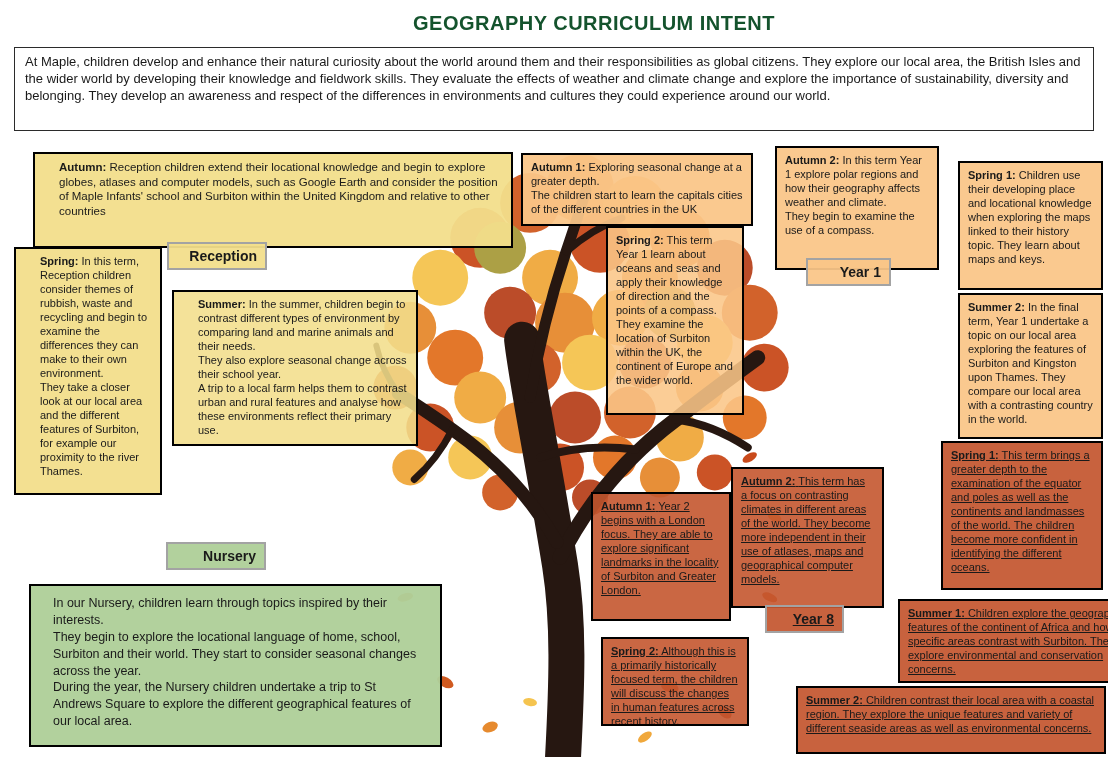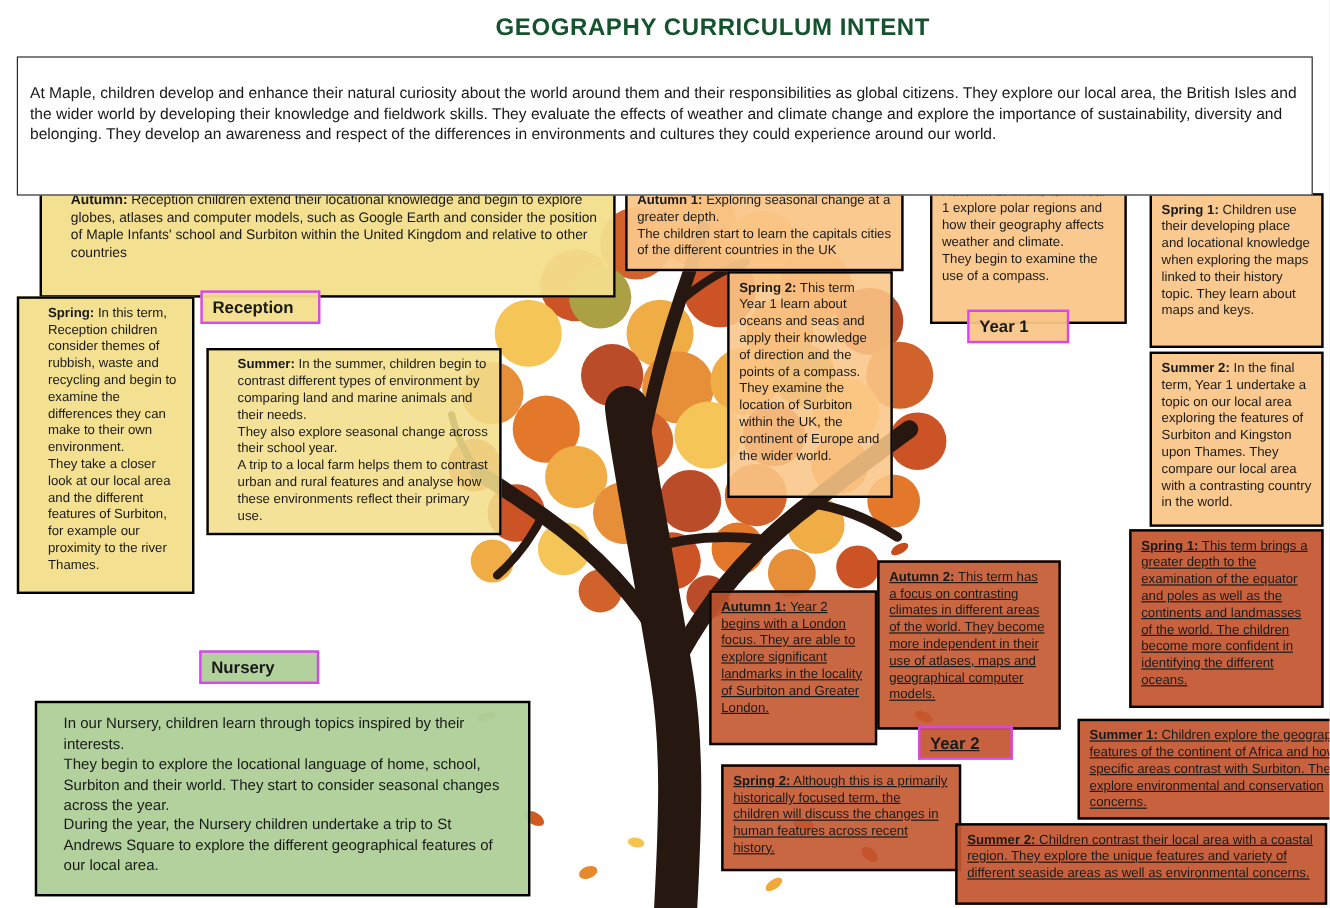--- a/index.html
+++ b/index.html
@@ -7,36 +7,36 @@
     position:relative;width:1108px;height:757px;background:#ffffff;
     margin:0 auto;overflow:hidden;
     font-family:"Liberation Sans", sans-serif;color:#1a1a1a;
   }
   .page-title{
     position:absolute;top:12px;left:0;width:100%;text-align:center;
     font-size:20px;font-weight:bold;color:#14532d;letter-spacing:.5px;z-index:3;padding-left:40px;
   }
   .intro-box{
     position:absolute;left:14px;top:47px;width:1058px;min-height:70px;
-    border:1px solid #2b2b2b;background:#ffffff;padding:22px 10px;
+    border:1px solid #2b2b2b;background:#ffffff;padding:6px 10px;
     font-size:13px;line-height:1.3;z-index:3;
   }
   .note{
     position:absolute;border:2px solid #000;padding:6px 8px;
     font-size:11px;line-height:1.27;z-index:2;overflow:hidden;box-sizing:border-box;
   }
   .note b{font-weight:bold;}
   .body{white-space:pre-line;}
   .yellow{background:rgba(242,222,139,.95);padding-left:24px;}
   .orange{background:rgba(250,198,136,.94);}
   .red{background:rgba(196,86,47,.93);text-decoration:underline;}
   .green{background:rgba(175,207,153,.96);}
   .tag{
-    position:absolute;border:2px solid #d946ef;font-weight:bold;font-size:14px;
-    text-align:left;padding:4px 8px;z-index:2;box-sizing:border-box;
+    position:absolute;border:2px solid #a3a3a3;font-weight:bold;font-size:14px;
+    text-align:right;padding:4px 8px;z-index:2;box-sizing:border-box;
   }
   .tree{position:absolute;left:350px;top:128px;width:470px;height:629px;z-index:1;}
 </style>
 </head>
 <body>
 
 <div class="page">
 
   <div class="page-title">GEOGRAPHY CURRICULUM INTENT</div>
 
@@ -170,28 +170,28 @@
   <div class="note red" style="left:731px;top:467px;width:153px;height:141px;background:rgba(196,86,47,.9)">
     <b>Autumn 2:</b>
     <span class="body">This term has a focus on contrasting climates in different areas of the world. They become more independent in their use of atlases, maps and geographical computer models.</span>
   </div>
 
   <div class="note red" style="left:941px;top:441px;width:162px;height:149px">
     <b>Spring 1:</b>
     <span class="body">This term brings a greater depth to the examination of the equator and poles as well as the continents and landmasses of the world. The children become more confident in identifying the different oceans.</span>
   </div>
 
-  <div class="tag red" style="left:765px;top:605px;width:79px;height:28px">Year 2</div>
+  <div class="tag red" style="left:765px;top:605px;width:79px;height:28px">Year 8</div>
 
   <div class="note red" style="left:898px;top:599px;width:245px;height:84px">
     <b>Summer 1:</b>
     <span class="body">Children explore the geographical features of the continent of Africa and how specific areas contrast with Surbiton. They explore environmental and conservation concerns.</span>
   </div>
 
-  <div class="note red" style="left:601px;top:637px;width:200px;height:89px;background:rgba(196,86,47,.9)">
+  <div class="note red" style="left:601px;top:637px;width:148px;height:89px;background:rgba(196,86,47,.9)">
     <b>Spring 2:</b>
     <span class="body">Although this is a primarily historically focused term, the children will discuss the changes in human features across recent history.</span>
   </div>
 
   <div class="note red" style="left:796px;top:686px;width:310px;height:68px">
     <b>Summer 2:</b>
     <span class="body">Children contrast their local area with a coastal region. They explore the unique features and variety of different seaside areas as well as environmental concerns.</span>
   </div>
 
   <div class="tag green" style="left:166px;top:542px;width:100px;height:28px">Nursery</div>

